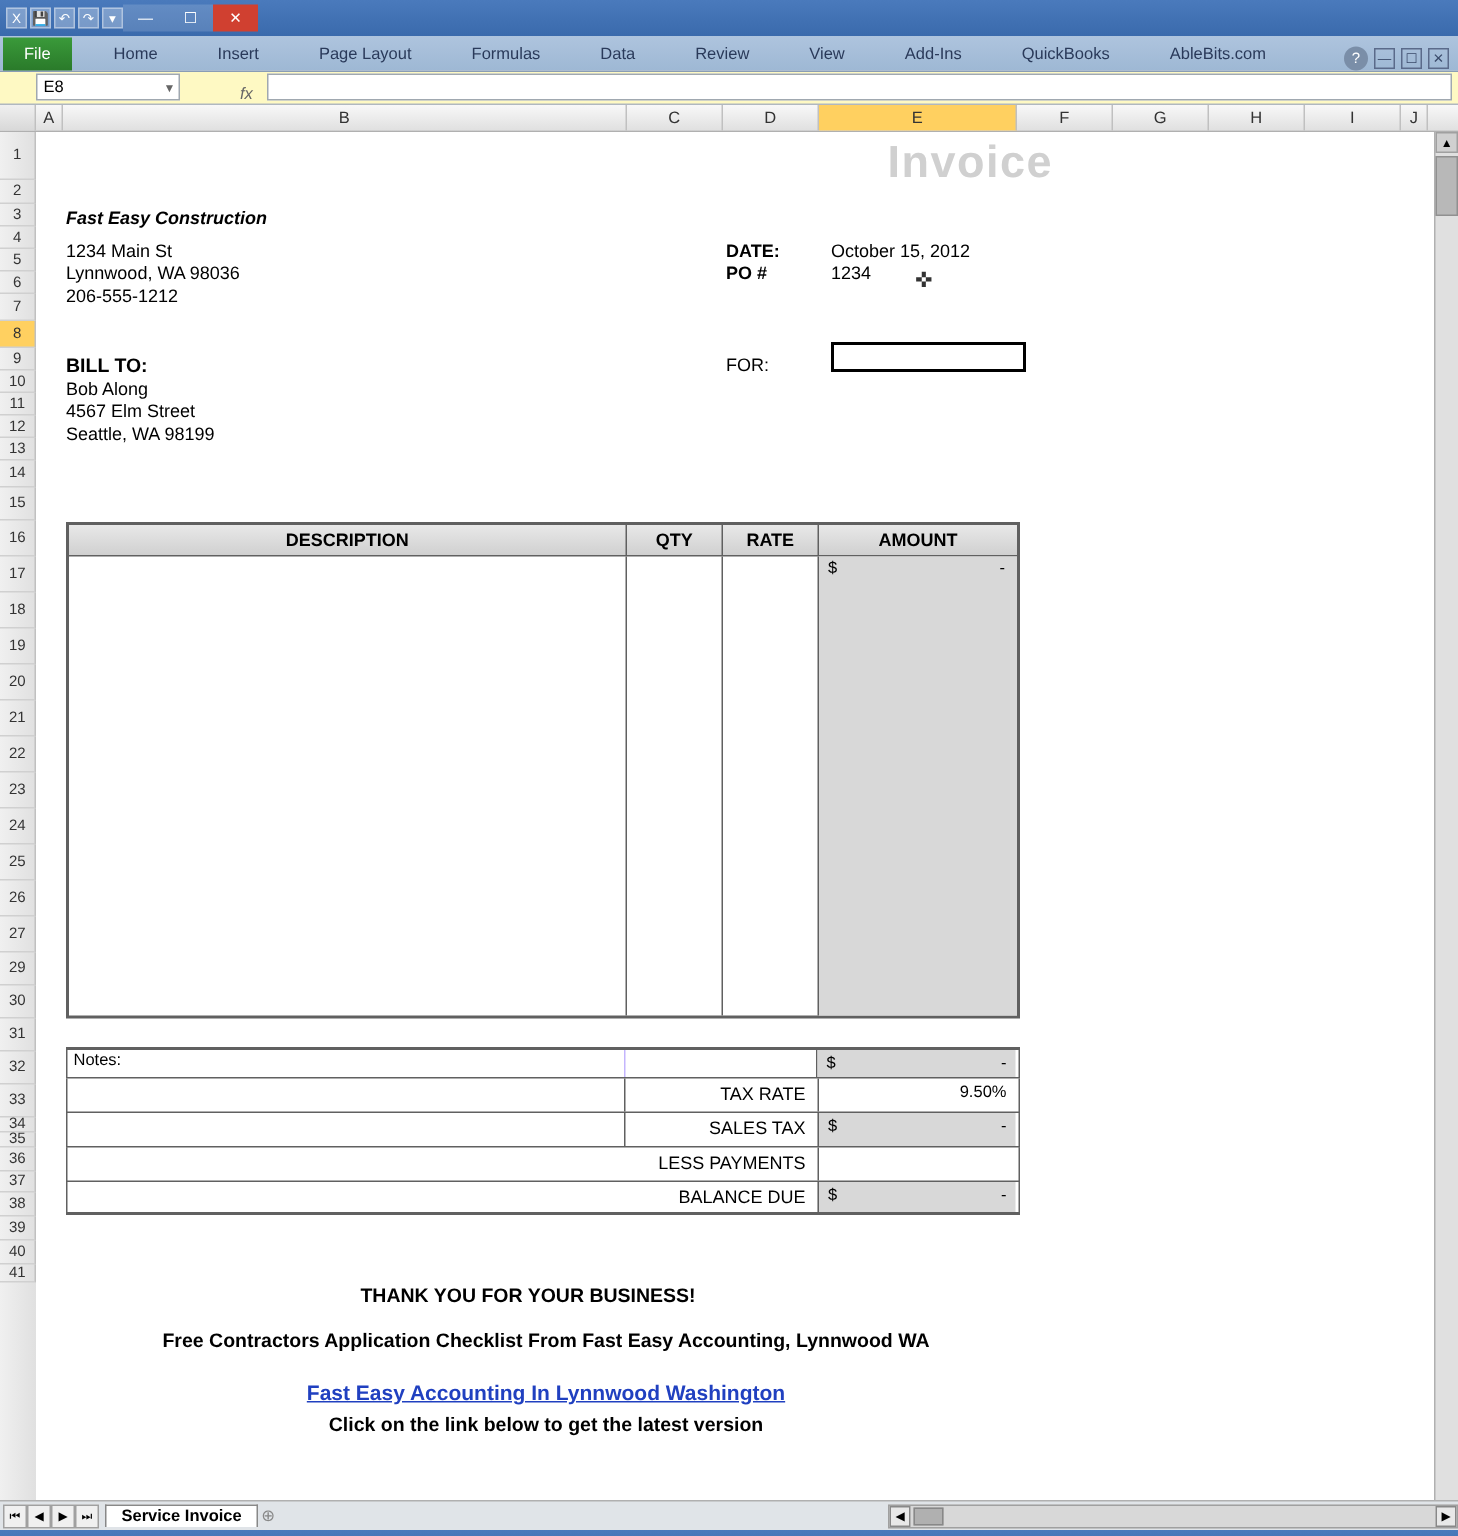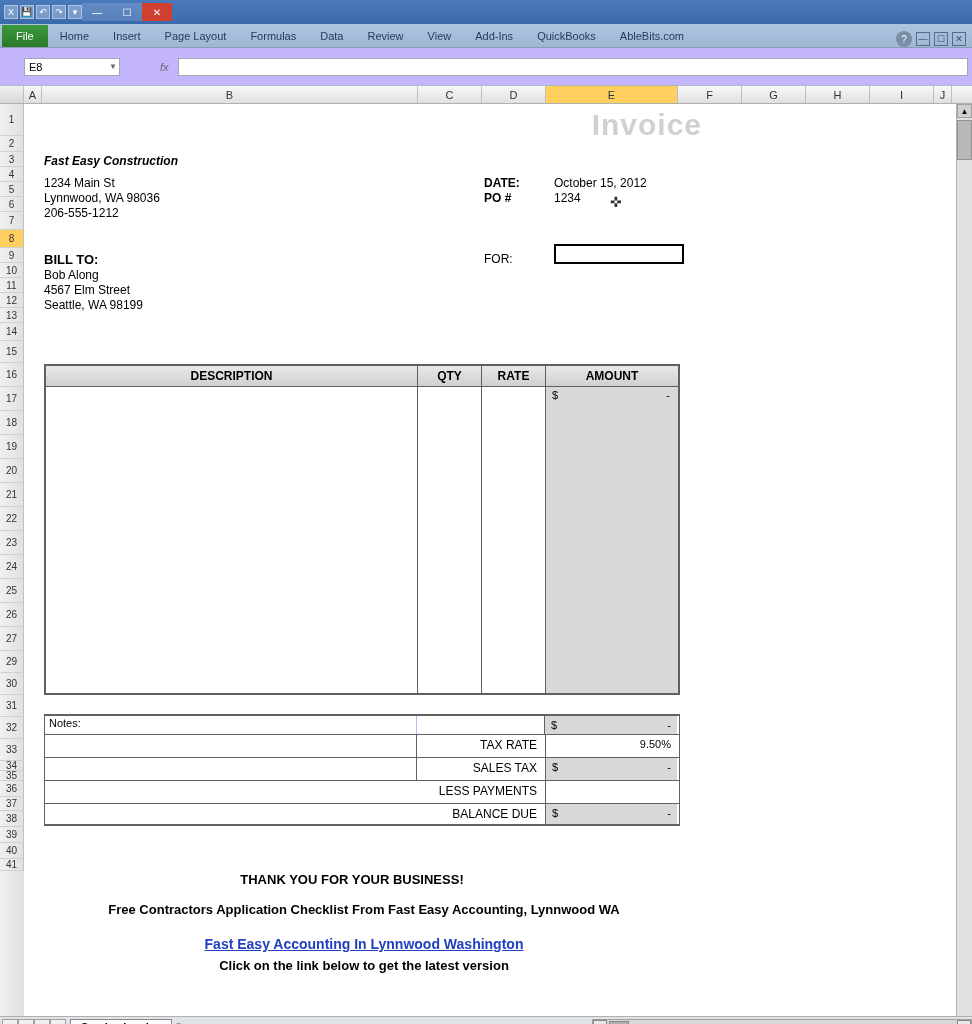--- a/index.html
+++ b/index.html
@@ -10,29 +10,29 @@
 .titlebar .left-icons { display: flex; gap: 2px; align-items: center; padding-left: 2px; }
 .titlebar .qat-icon { width: 14px; height: 14px; background: rgba(255,255,255,0.3); border: 1px solid rgba(255,255,255,0.4); font-size: 9px; display:flex; align-items:center; justify-content:center; color:#fff; }
 .titlebar .title-text { flex: 1; text-align: center; font-size: 11px; color: #e0e8f0; }
 .titlebar .win-controls { display: flex; gap: 0; }
 .titlebar .win-btn { width: 30px; height: 18px; display: flex; align-items: center; justify-content: center; font-size: 10px; color:#fff; }
 .titlebar .win-btn.min { background: rgba(255,255,255,0.15); }
 .titlebar .win-btn.max { background: rgba(255,255,255,0.15); }
 .titlebar .win-btn.close { background: #d04030; }
 
 
-.ribbon { height: 24px; background: linear-gradient(#aec4de, #9eb8d4); display: flex; align-items: flex-end; border-bottom: 1px solid #8a9db5; }
+.ribbon { height: 24px; background: linear-gradient(#aec4de, #9eb8d4); display: flex; align-items: flex-end; border-bottom: 1px solid #8a9db5; gap: 16px; }
 .ribbon .file-tab { background: linear-gradient(#3a9a3a, #2a7a2a); color: #fff; padding: 3px 14px; font-size: 11px; margin-left: 2px; height: 22px; display:flex; align-items:center; }
 .ribbon .tab { padding: 3px 12px; font-size: 11px; color: #2a3a5a; height: 22px; display:flex; align-items:center; }
 .ribbon .right-icons { margin-left: auto; display: flex; gap: 4px; padding-right: 6px; align-items:center; }
 .ribbon .ricon { width: 16px; height: 16px; background: #7a8ea8; border-radius: 8px; color:#fff; font-size:10px; display:flex; align-items:center; justify-content:center; }
 .ribbon .rbox { width:14px; height:14px; border:1px solid #5a6a8a; display:flex; align-items:center; justify-content:center; font-size:9px; color:#3a4a6a; }
 
 
-.formula-bar { height: 38px; background: #c4b5fd; border-bottom: 1px solid #b0b8c0; display: flex; align-items: center; }
+.formula-bar { height: 22px; background: #fef9c3; border-bottom: 1px solid #b0b8c0; display: flex; align-items: flex-end; }
 .name-box { width: 96px; border: 1px solid #a0a8b0; background: #fff; margin: 2px 0 2px 24px; height: 18px; display: flex; align-items: center; padding: 0 4px; font-size: 11px; position:relative; }
 .name-box .dd { position:absolute; right:2px; font-size:8px; color:#666; }
 .fx-label { margin-left: 40px; font-style: italic; color: #666; font-size: 11px; width:18px; }
 .formula-input { flex: 1; border: 1px solid #a0a8b0; background: #fff; height: 18px; margin: 2px 4px 2px 0; }
 
 
 .col-headers { height: 18px; background: linear-gradient(#f8f8f8, #e0e0e0); display: flex; border-bottom: 1px solid #b0b0b0; }
 .corner { width: 24px; border-right: 1px solid #c0c0c0; background: linear-gradient(#f0f0f0,#d8d8d8); }
 .col-h { border-right: 1px solid #c0c0c0; text-align: center; font-size: 11px; color: #333; line-height: 18px; }
 .col-h.active { background: #ffd060; }

